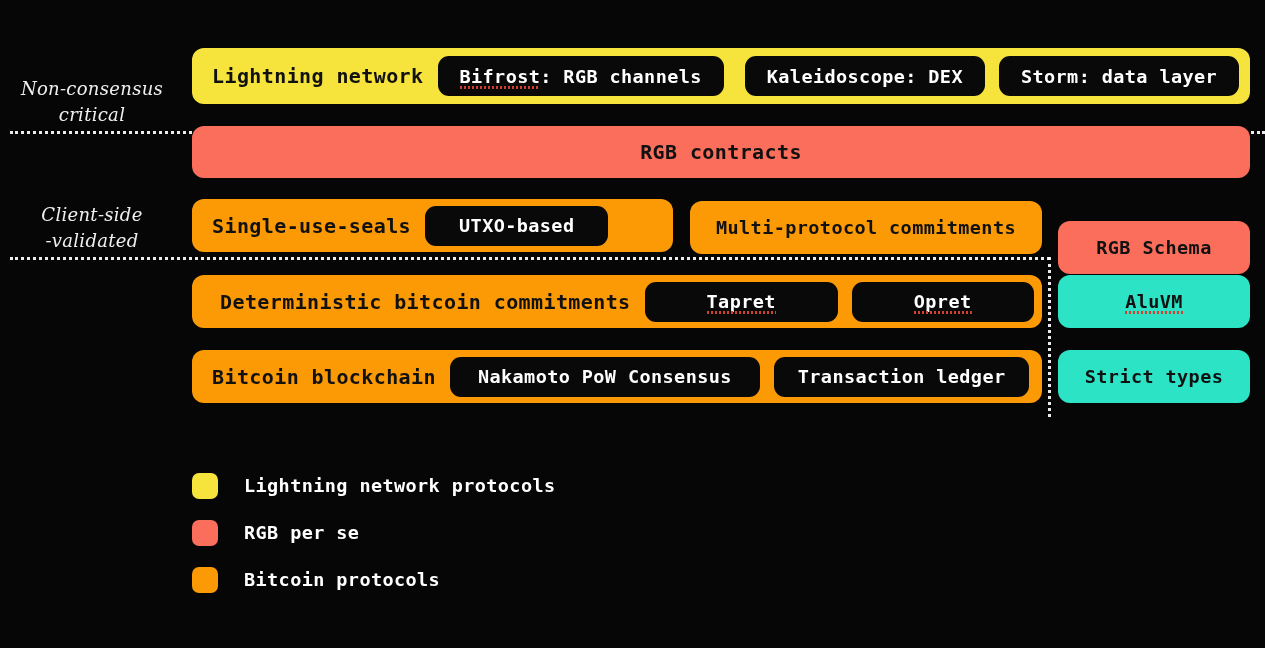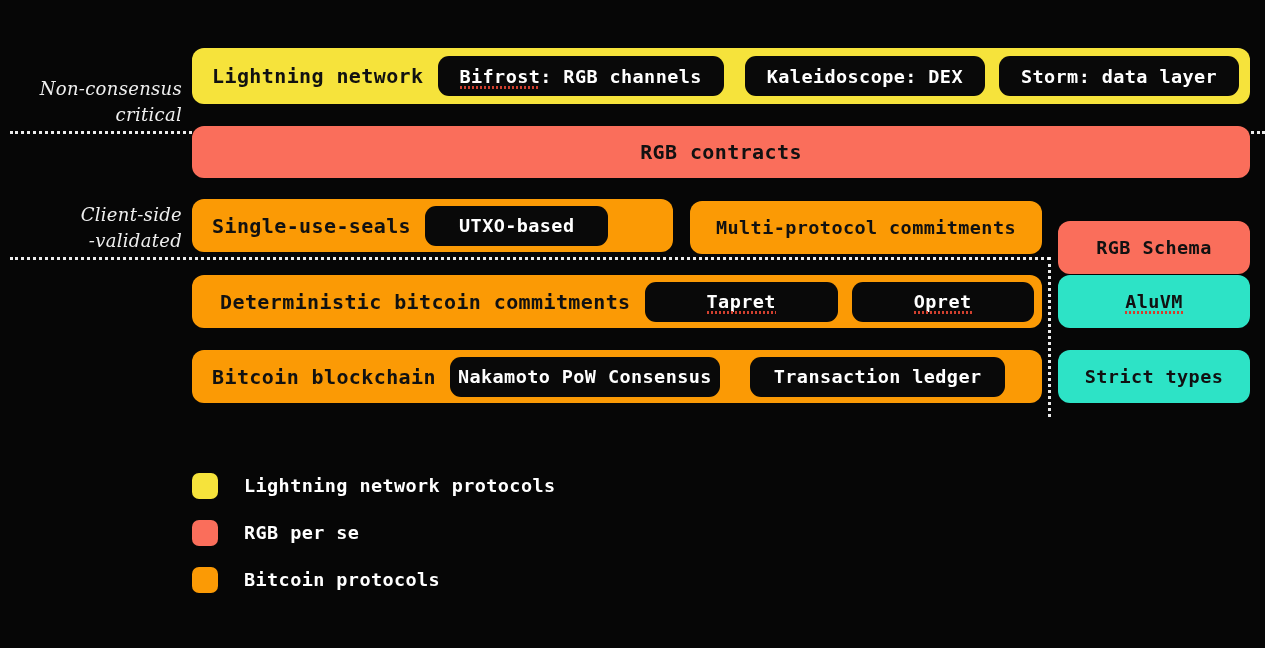--- a/index.html
+++ b/index.html
@@ -19,21 +19,21 @@
     position: absolute;
     inset: 0;
     background: #060606;
   }
 
   
   .side-label {
     position: absolute;
     right: 0;
     width: 180px;
-    text-align: right;
+    text-align: center;
     color: #efefef;
     font-family: "DejaVu Serif", "Liberation Serif", serif;
     font-style: italic;
     font-size: 18px;
     line-height: 1.45;
     letter-spacing: .3px;
     white-space: pre-line;
   }
   #side-label-noncons { top: 76px; }
   #side-label-csv     { top: 202px; }
@@ -175,21 +175,21 @@
     left: 1058px; top: 275px; width: 192px; height: 53px;
     background: #2DE3C6;
   }
 
   #row-bitcoin {
     left: 192px; top: 350px; width: 850px; height: 53px;
     background: #FB9A05;
     padding: 0 8px;
   }
   #row-bitcoin .band-title { margin-left: 12px; margin-right: 14px; }
-  #chip-nakamoto { height: 40px; padding: 0 8px; margin-right: 30px; }
+  #chip-nakamoto { height: 40px; padding: 0 28px; margin-right: 14px; }
   #chip-txledger { height: 40px; padding: 0 24px; }
 
   #box-stricttypes {
     left: 1058px; top: 350px; width: 192px; height: 53px;
     background: #2DE3C6;
   }
 
   
   #legend {
     position: absolute;

